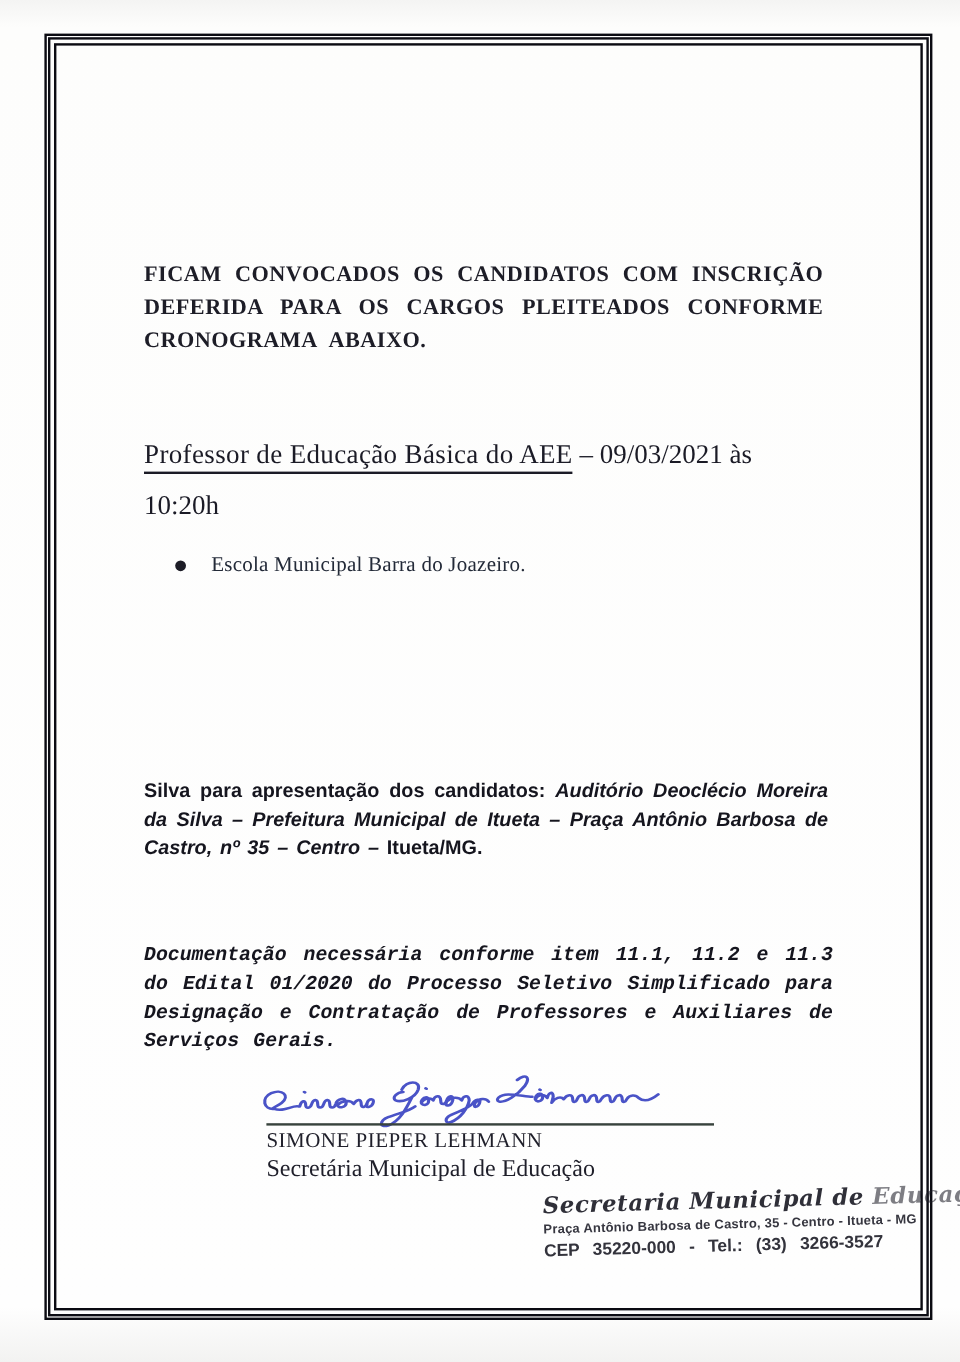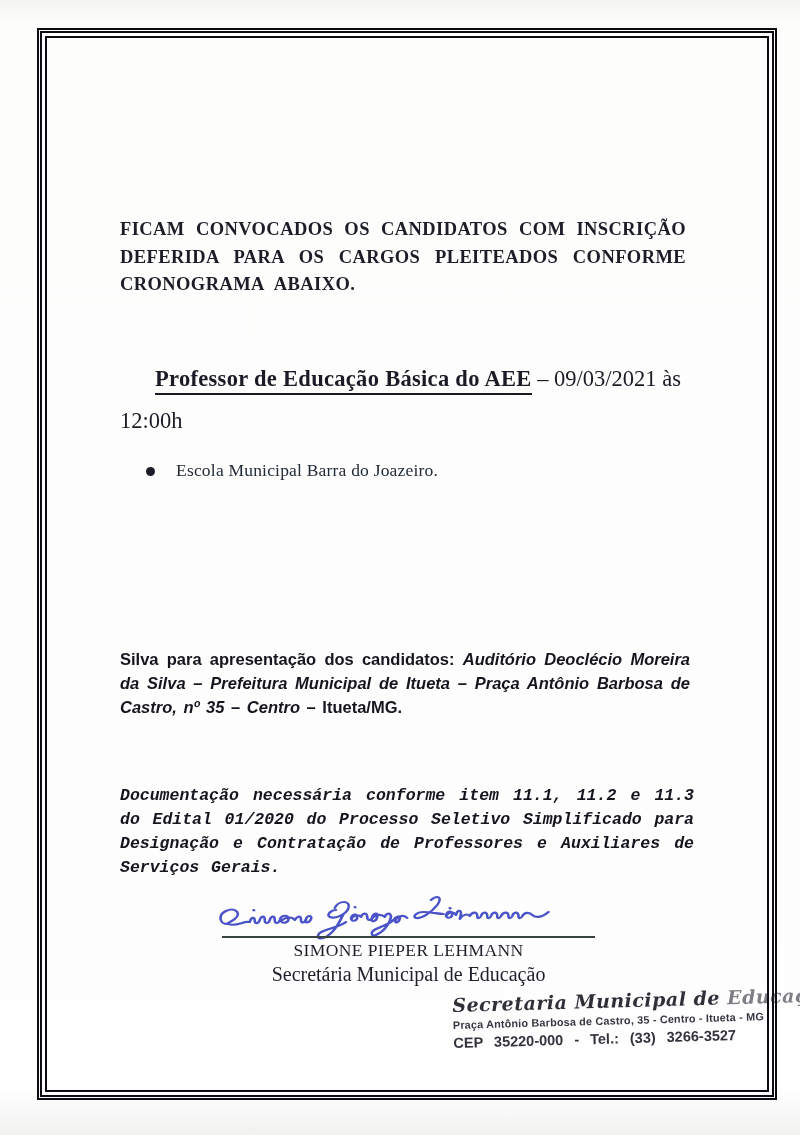--- a/index.html
+++ b/index.html
@@ -36,25 +36,24 @@
     position:absolute; left:120px; top:216px; width:566px;
     font-size:18.5px; font-weight:bold; color:#1d1d27;
     line-height:27.5px; text-align:justify;
     letter-spacing:0.4px; word-spacing:6px;
   }
   .session {
     position:absolute; left:120px; top:358px; width:578px;
     font-size:22.5px; color:#1b1b26; line-height:42px;
   }
   .session .pos {
-    font-weight:bold;
+    font-weight:normal;
     border-bottom:2.5px solid #1b1b26;
     padding-bottom:2px;
     letter-spacing:0.3px;
-    margin-left:35px;
   }
   .session .when { font-weight:normal; }
   .bullet-list { position:absolute; left:146px; top:460px; width:480px; list-style:none; }
   .bullet-item { display:flex; align-items:flex-start; }
   .bullet-dot {
     width:9px; height:9px; border-radius:50%;
     background:#1c1c26; margin:7px 21px 0 0; flex:0 0 auto;
   }
   .bullet-text { font-size:17.5px; color:#232a38; letter-spacing:0.2px; }
 
@@ -72,21 +71,21 @@
     line-height:24px; text-align:justify; word-spacing:2px;
   }
 
   .signature-ink { position:absolute; left:216px; top:888px; width:350px; height:54px; }
   .signature-line {
     position:absolute; left:222px; top:936px; width:373px; height:2px;
     background:#38433d;
   }
   .signatory {
     position:absolute; left:222px; top:940px; width:373px;
-    text-align:center; color:#1f1f2a;
+    text-align:left; color:#1f1f2a;
   }
   .signatory .name { font-size:17.5px; letter-spacing:0.4px; }
   .signatory .role { font-size:20px; margin-top:2px; }
 
   .stamp {
     position:absolute; left:452px; top:994px; width:318px;
     transform:rotate(-1.6deg); transform-origin:left top;
     color:#23232d; opacity:0.92;
   }
   .stamp .org {
@@ -116,21 +115,21 @@
       <div class="frame-inner"></div>
     </div>
   </div>
 
 
   <p class="intro">FICAM CONVOCADOS OS CANDIDATOS COM INSCRIÇÃO DEFERIDA PARA OS CARGOS PLEITEADOS CONFORME CRONOGRAMA ABAIXO.</p>
 
   <div class="session">
     <span class="pos">Professor de Educação Básica do AEE</span><span class="when"> – 09/03/2021 às</span>
     <br>
-    <span class="when">12:00h</span>
+    <span class="when">10:20h</span>
   </div>
 
   <ul class="bullet-list">
     <li class="bullet-item">
       <span class="bullet-dot"></span>
       <span class="bullet-text">Escola Municipal Barra do Joazeiro.</span>
     </li>
   </ul>
 
   <p class="venue"><span>Silva para apresentação dos candidatos: </span><span class="it">Auditório Deoclécio Moreira da Silva – Prefeitura Municipal de Itueta – Praça Antônio Barbosa de Castro, nº 35 – Centro – </span><span>Itueta/MG.</span></p>

